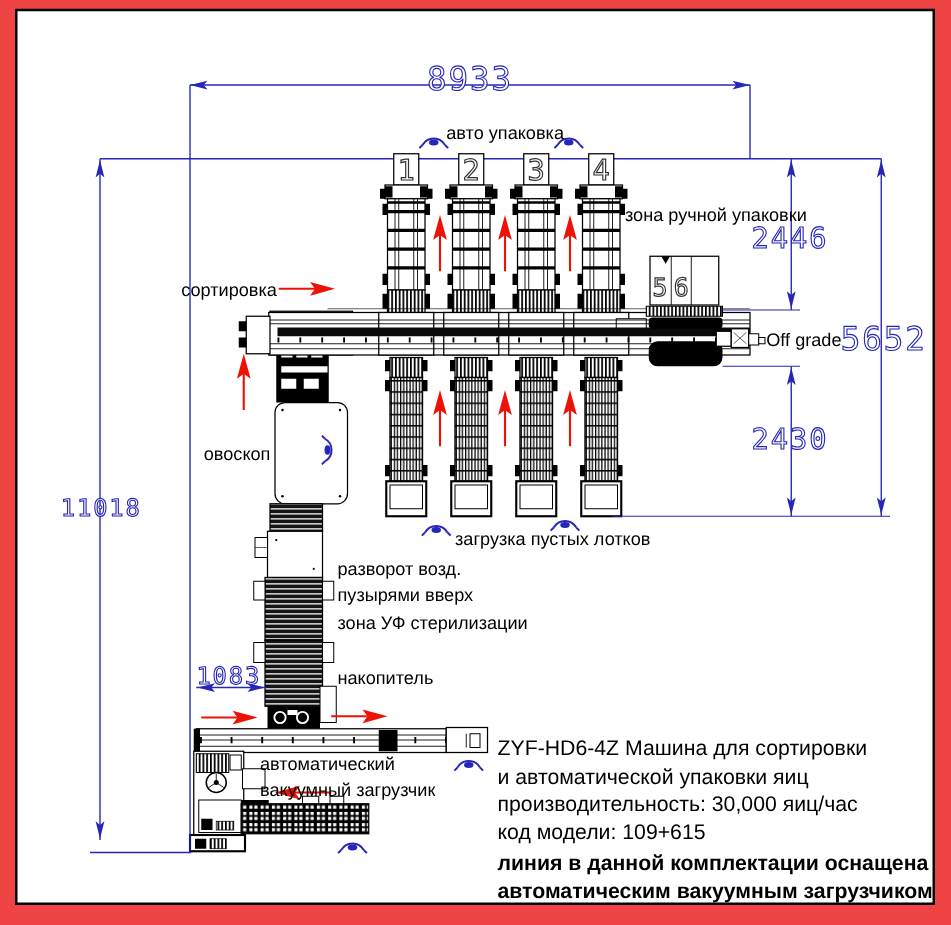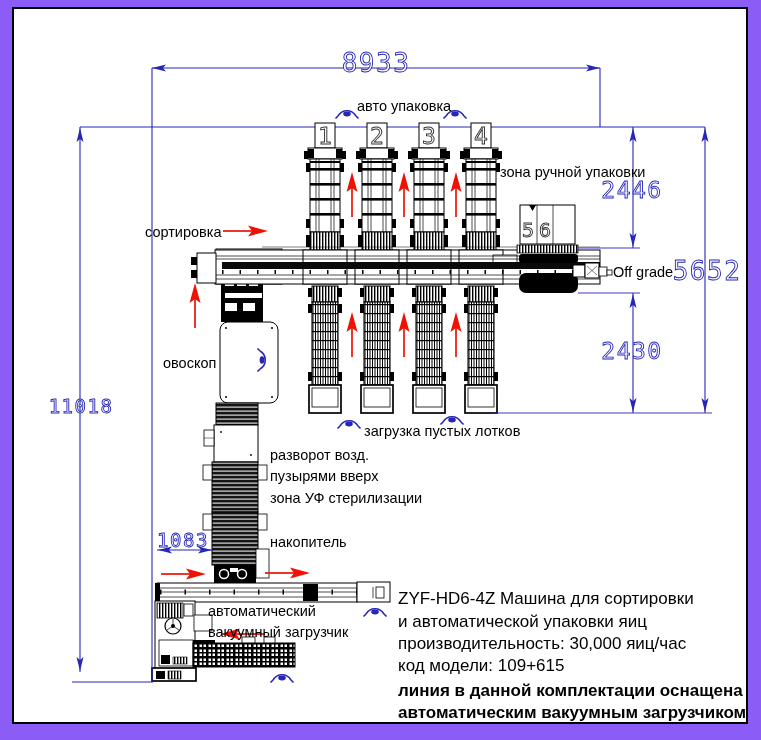--- a/index.html
+++ b/index.html
@@ -1,16 +1,16 @@
 <!DOCTYPE html>
 <html style="--dimension-blue: #2626b8; --arrow-red: #ee1206; --drawing-black: #000000;"><head>
 <meta charset="utf-8">
 <style>
   html,body{margin:0;padding:0;background:#fff;}
-  .stage{position:relative;width:761px;height:740px;background:#8b5cf6;overflow:hidden;}
+  .stage{position:relative;width:761px;height:740px;background:#ef4444;overflow:hidden;}
   svg{display:block;}
   
   .dl  {stroke:var(--dimension-blue,#2626b8);stroke-width:1.1;fill:none;}
   .dle {stroke:var(--dimension-blue,#2626b8);stroke-width:.9;fill:none;}
   .barrow{fill:var(--dimension-blue,#2626b8);}
   #eye path{stroke:var(--dimension-blue,#2626b8);stroke-width:1.6;fill:none;}
   #eye ellipse{fill:var(--dimension-blue,#2626b8);}
   #rarrow polygon{fill:var(--arrow-red,#ee1206);}
   #rarrow line{stroke:var(--arrow-red,#ee1206);stroke-width:1.7;}
   .k {stroke:#000;fill:#fff;stroke-width:1;}

